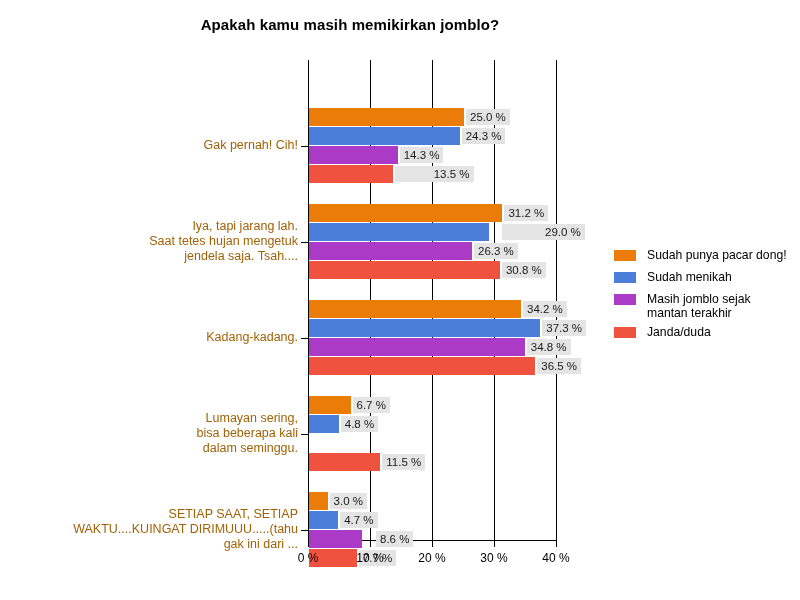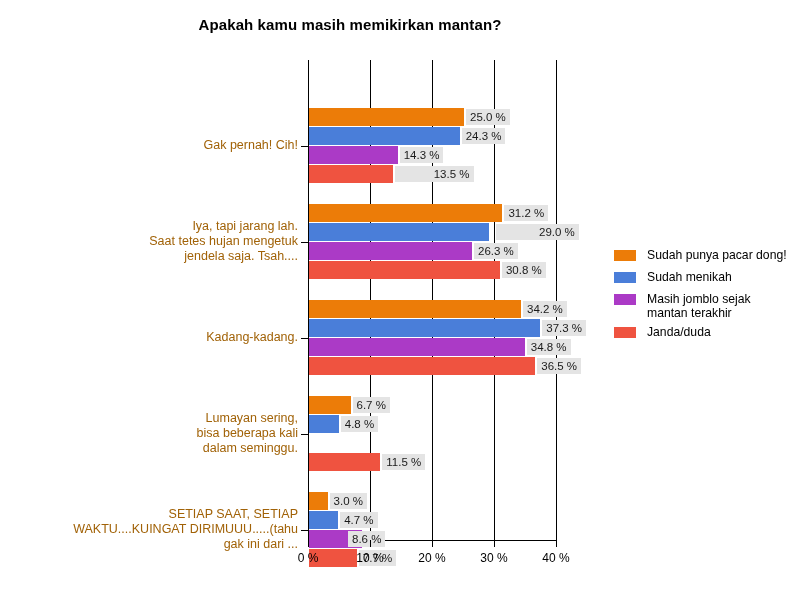--- a/index.html
+++ b/index.html
@@ -159,21 +159,21 @@
     color: #000000;
     line-height: 14px;
     white-space: pre-line;
   }
 </style>
 </head>
 <body>
 
 <div id="chart-root">
 
-  <div id="chart-title">Apakah kamu masih memikirkan mantan?</div>
+  <div id="chart-title">Apakah kamu masih memikirkan jomblo?</div>
 
   <div id="plot-area">
     <div id="axis-y-line"></div>
     <div id="axis-x-line"></div>
     <div id="gridlines">
         <div class="gridline" style="left: 0px;"></div>
         <div class="gridline" style="left: 62px;"></div>
         <div class="gridline" style="left: 124px;"></div>
         <div class="gridline" style="left: 186px;"></div>
         <div class="gridline" style="left: 248px;"></div>
@@ -197,21 +197,21 @@
             <div class="bar-value" style="left: 85.7px; padding-left: 39px;">13.5 %</div>
           </div>
         </div>
         <div class="group" style="top: 144px; height: 76px;">
           <div class="bar-row" style="top: 0px; width: 247px; padding-left: 46px;">
             <div class="bar" style="width: 193.44px; background: rgb(236, 124, 8);"></div>
             <div class="bar-value" style="left: 195.44px;">31.2 %</div>
           </div>
           <div class="bar-row" style="top: 19px; width: 247px;">
             <div class="bar" style="width: 179.8px; background: rgb(74, 126, 217);"></div>
-            <div class="bar-value" style="left: 187px; padding-left: 43px;">29.0 %</div>
+            <div class="bar-value" style="left: 193px; padding-left: 43px;">29.0 %</div>
           </div>
           <div class="bar-row" style="top: 38px; width: 247px;">
             <div class="bar" style="width: 163.06px; background: rgb(171, 58, 198);"></div>
             <div class="bar-value" style="left: 165.06px;">26.3 %</div>
           </div>
           <div class="bar-row" style="top: 57px; width: 247px;">
             <div class="bar" style="width: 190.96px; background: rgb(239, 83, 64);"></div>
             <div class="bar-value" style="left: 192.96px;">30.8 %</div>
           </div>
         </div>
@@ -251,21 +251,21 @@
           <div class="bar-row" style="top: 0px; width: 247px;">
             <div class="bar" style="width: 18.6px; background: rgb(236, 124, 8);"></div>
             <div class="bar-value" style="left: 20.6px;">3.0 %</div>
           </div>
           <div class="bar-row" style="top: 19px; width: 247px;">
             <div class="bar" style="width: 29.14px; background: rgb(74, 126, 217);"></div>
             <div class="bar-value" style="left: 31.14px;">4.7 %</div>
           </div>
           <div class="bar-row" style="top: 38px; width: 247px;">
             <div class="bar" style="width: 53.32px; background: rgb(171, 58, 198);"></div>
-            <div class="bar-value" style="left: 39px;">8.6 %</div>
+            <div class="bar-value" style="left: 67px;">8.6 %</div>
           </div>
           <div class="bar-row" style="top: 57px; width: 247px;">
             <div class="bar" style="width: 47.74px; background: rgb(239, 83, 64);"></div>
             <div class="bar-value" style="left: 49.74px;">7.7 %</div>
           </div>
         </div>
       </div>
   </div>
 
   <div id="category-labels">

